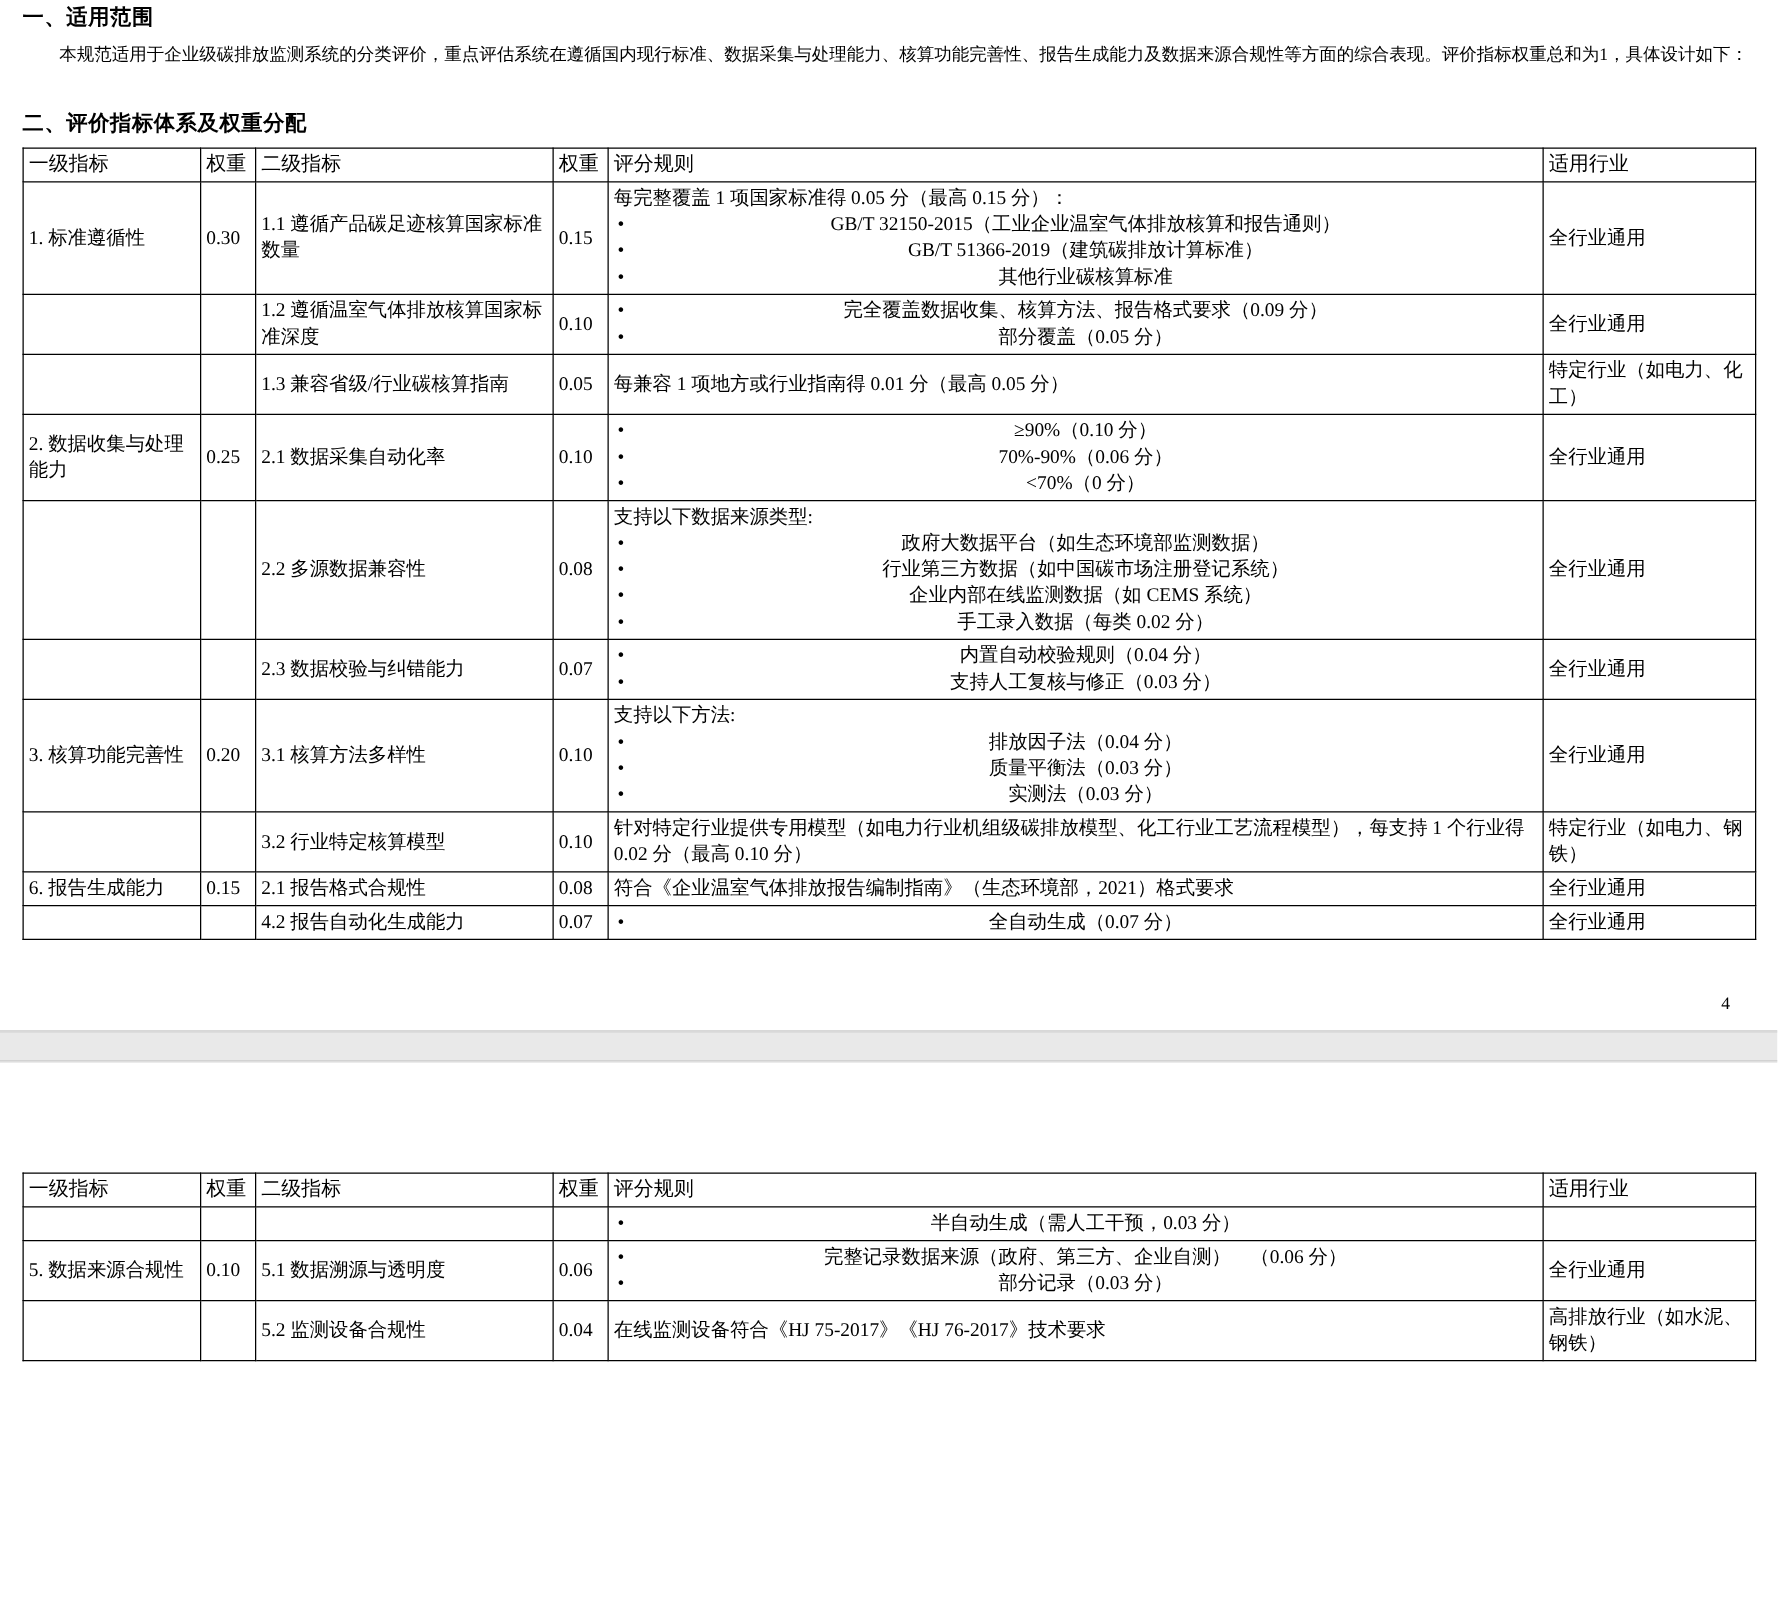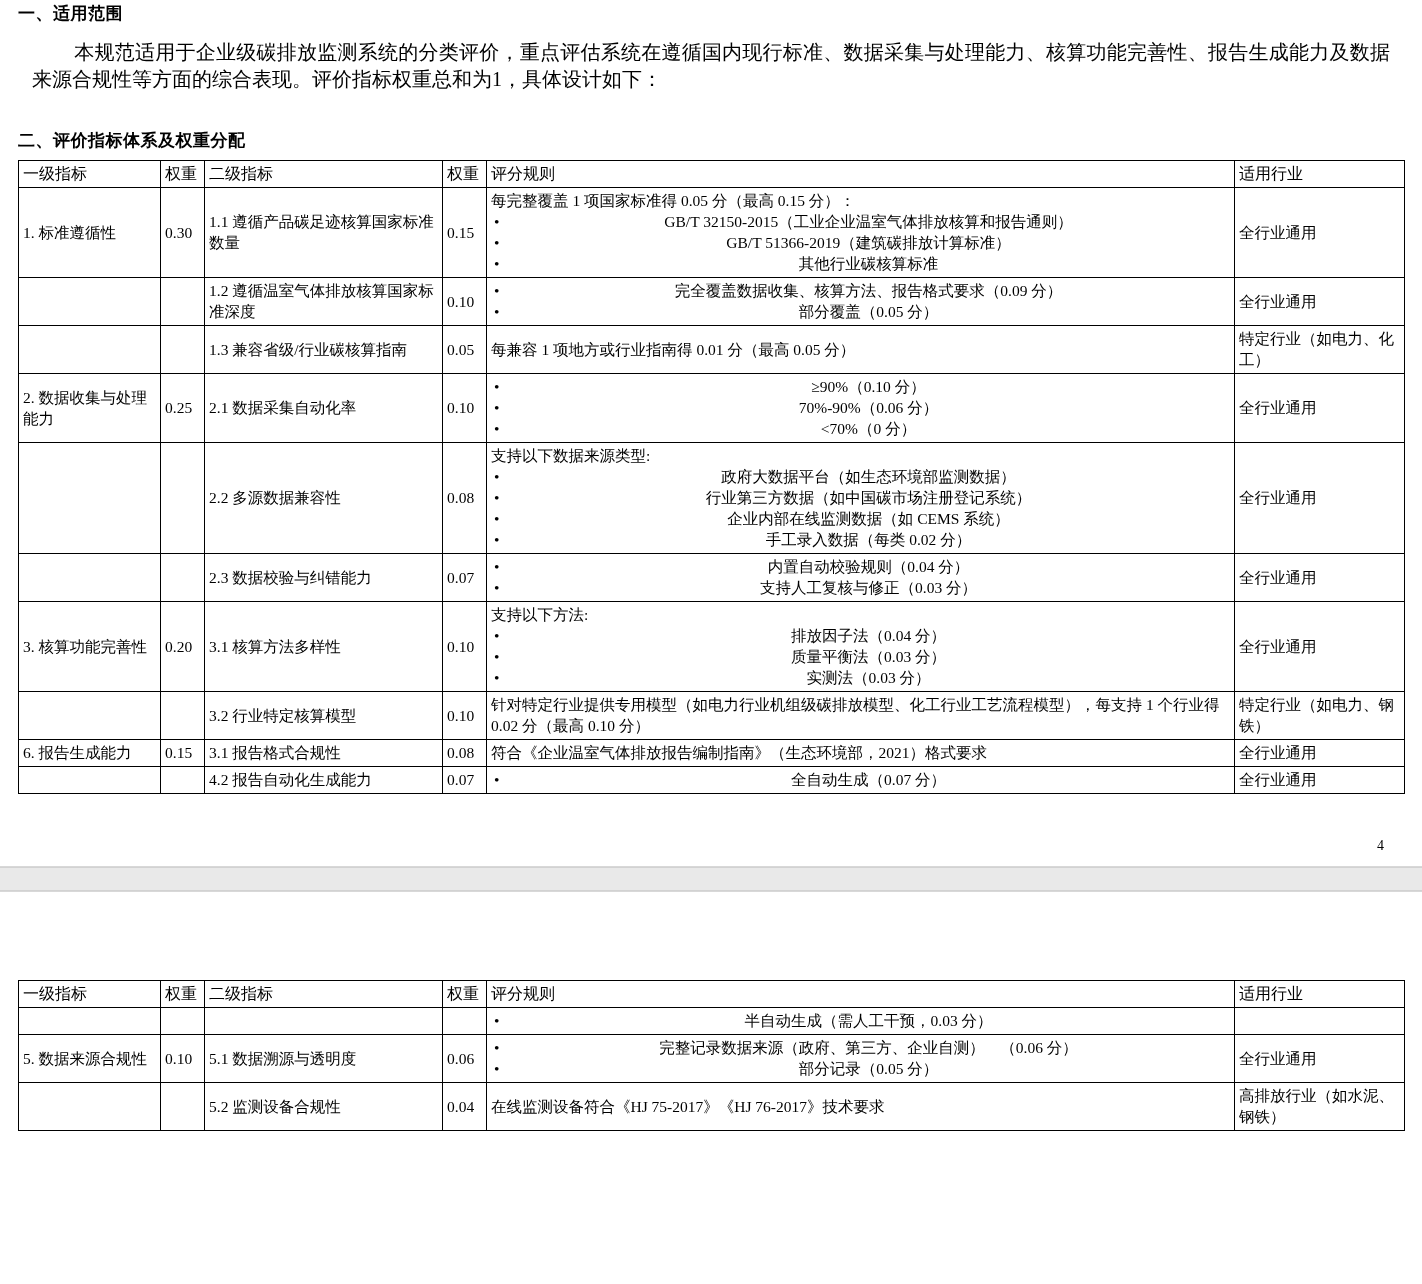--- a/index.html
+++ b/index.html
@@ -22,23 +22,23 @@
   }
   .sec-title {
     font-family: "Liberation Sans", "DejaVu Sans", sans-serif;
     font-weight: bold;
     font-size: 17px;
     letter-spacing: 0.5px;
     margin: 0;
     padding: 0;
   }
   .para {
-    font-size: 20px;
-    line-height: 27px;
-    margin: 14px;
+    font-size: 14px;
+    line-height: 40px;
+    margin: 0;
     padding: 0;
     text-align: justify;
   }
   .para .indent { display: inline-block; width: 2.1em; }
 
   .block-top { padding-top: 2px; }
   .gap-1 { height: 22px; }
 
   table.matrix {
     border-collapse: collapse;
@@ -247,21 +247,21 @@
           <td>3.2  行业特定核算模型</td>
           <td>0.10</td>
           <td>
             <div class="cell-lead">针对特定行业提供专用模型（如电力行业机组级碳排放模型、化工行业工艺流程模型），每支持 1 个行业得 0.02 分（最高 0.10 分）</div>
           </td>
           <td>特定行业（如电力、钢铁）</td>
         </tr>
         <tr>
           <td class="bold-cell">6.  报告生成能力</td>
           <td>0.15</td>
-          <td>3.1  报告格式合规性</td>
+          <td>2.1  报告格式合规性</td>
           <td>0.08</td>
           <td>
             <div class="cell-lead">符合《企业温室气体排放报告编制指南》（生态环境部，2021）格式要求</div>
           </td>
           <td>全行业通用</td>
         </tr>
         <tr>
           <td></td>
           <td></td>
           <td>4.2  报告自动化生成能力</td>
@@ -321,21 +321,21 @@
           <td></td>
         </tr>
         <tr>
           <td class="bold-cell">5.  数据来源合规性</td>
           <td>0.10</td>
           <td>5.1  数据溯源与透明度</td>
           <td>0.06</td>
           <td>
             <ul class="ul-plain">
               <li>完整记录数据来源（政府、第三方、企业自测）　（0.06 分）</li>
-              <li>部分记录（0.05 分）</li>
+              <li>部分记录（0.03 分）</li>
             </ul>
           </td>
           <td>全行业通用</td>
         </tr>
         <tr>
           <td></td>
           <td></td>
           <td>5.2  监测设备合规性</td>
           <td>0.04</td>
           <td>

